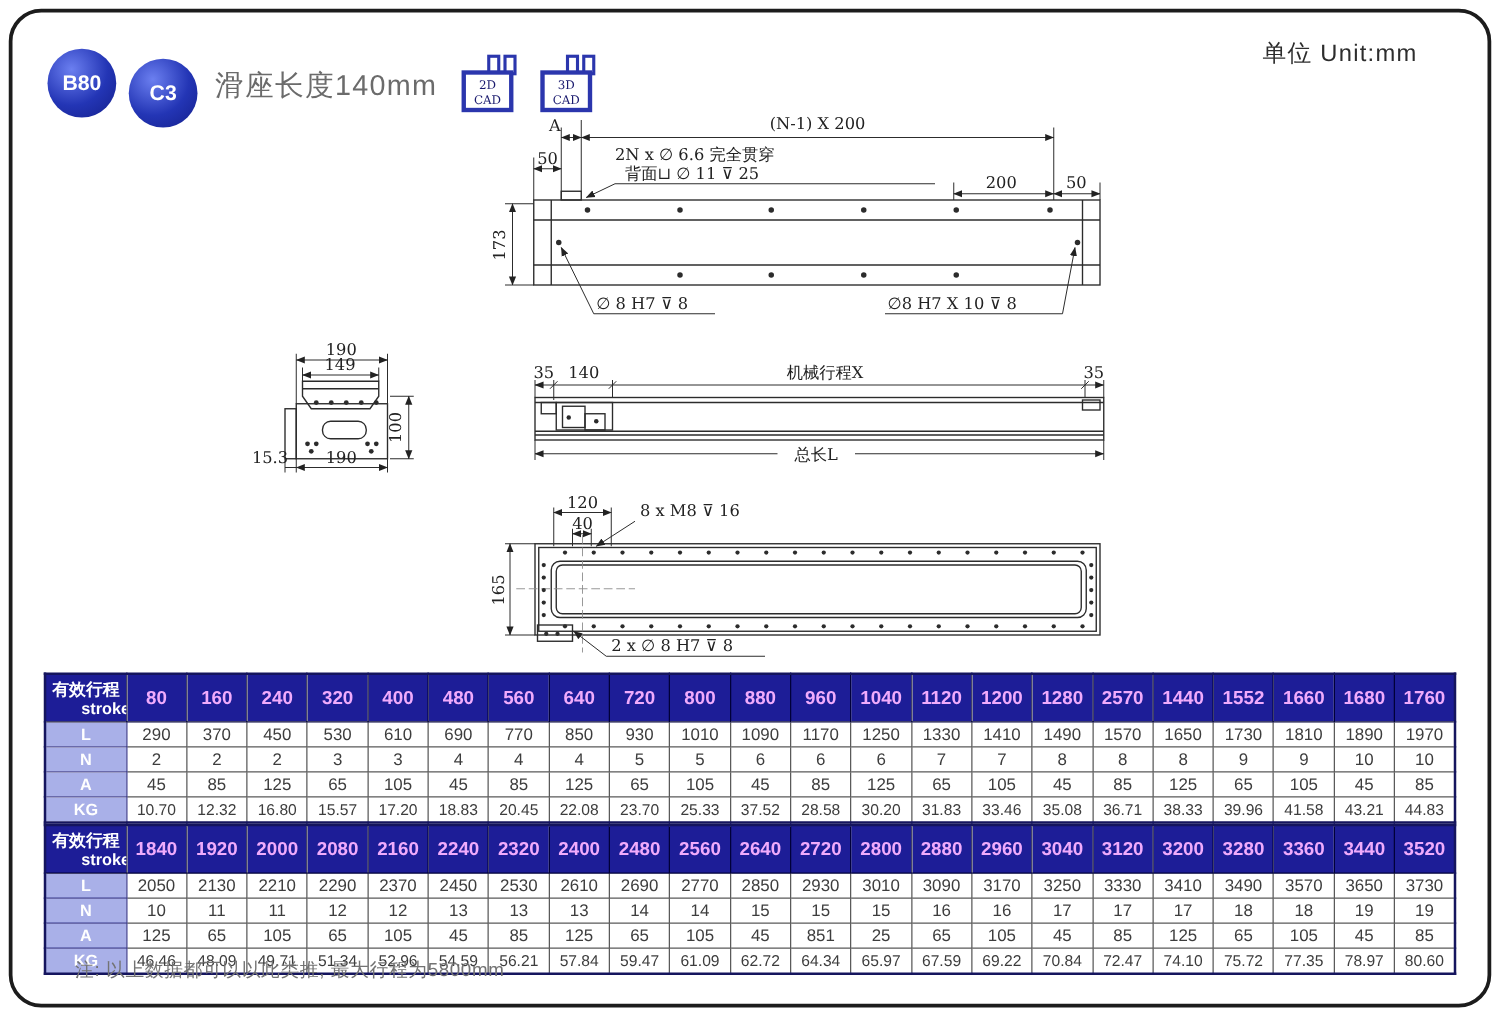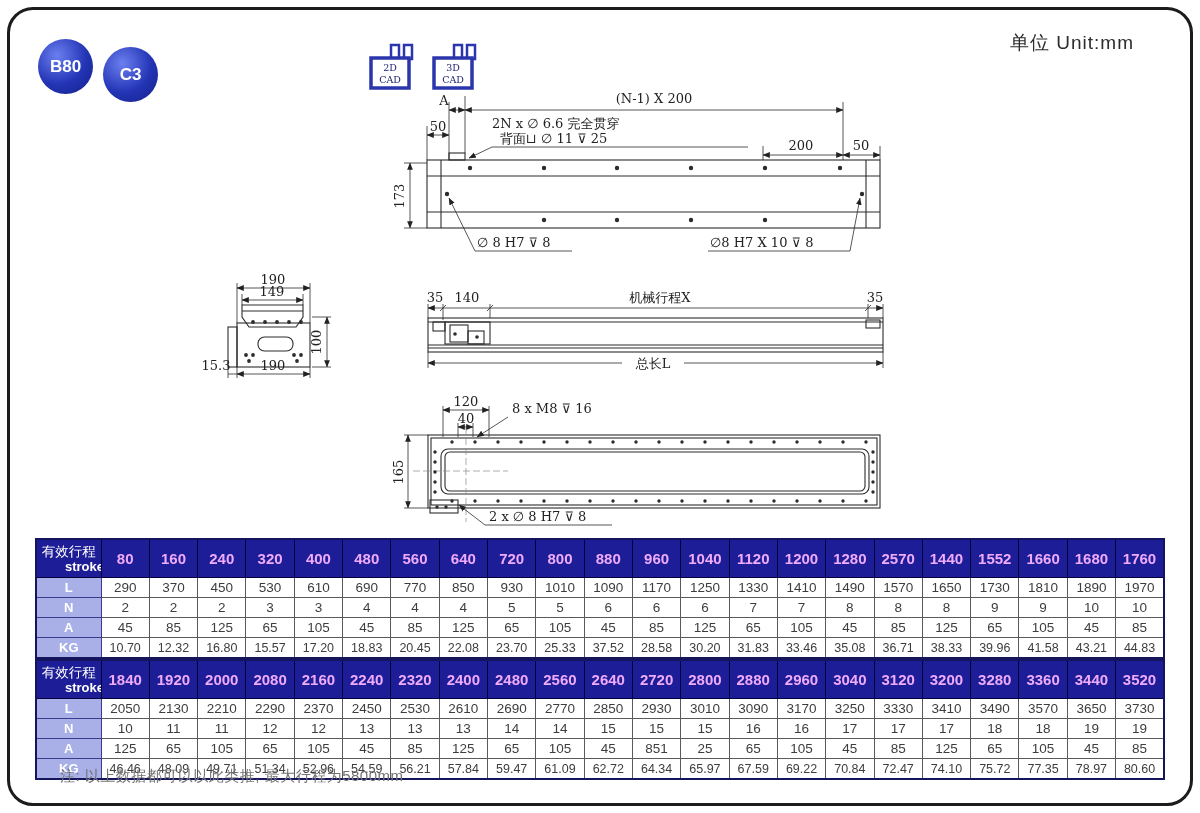--- a/index.html
+++ b/index.html
@@ -24,36 +24,37 @@
   .geo{stroke:#2c2c2c;fill:none;stroke-width:1.1;}
   .dim{stroke:#2c2c2c;fill:none;stroke-width:0.8;}
   .cl{stroke:#8a8a8a;fill:none;stroke-width:0.7;stroke-dasharray:7 3;}
   .dot{fill:#2c2c2c;stroke:none;}
   .tables{position:absolute;left:35px;top:538px;width:1130px;}
   table.spec{width:100%;border-collapse:collapse;table-layout:fixed;border:2px solid #15155e;}
   .spec th,.spec td{padding:0;text-align:center;overflow:hidden;white-space:nowrap;}
   .spec tr.h th{height:37px;}
   .spec .strokehead{background:#1d1d97;color:#f0abfc;font-size:15px;font-weight:bold;border:1px solid #00003a;}
   .spec .lblhead{background:#1d1d97;color:#fff;border:1px solid #00003a;}
-  .spec .lblhead .cn{font-size:13.5px;font-weight:normal;line-height:16px;}
+  .spec .lblhead .cn{font-size:13.5px;font-weight:bold;line-height:16px;}
   .spec .lblhead .en{font-size:13px;font-weight:bold;line-height:13px;margin-left:28px;}
   .spec .lbl{background:#a9b0e8;color:#fff;font-size:13px;font-weight:bold;
              border:1px solid #3a3a8e;height:19px;}
   .spec td{background:#fff;color:#3d3d3d;font-size:13.5px;border:1px solid #5a5a5a;height:19px;}
   .spec tr.kg td{font-size:12.5px;}
   .note{position:absolute;left:60px;top:767px;font-size:15px;font-weight:normal;color:#737373;letter-spacing:0.5px;}
 </style>
 </head>
 <body>
 
 <div class="page">
   <div class="frame"></div>
 
   <div class="badge b1">B80</div>
   <div class="badge b2">C3</div>
+  <div class="title">滑座长度140mm</div>
   <div class="unit">单位 Unit:mm</div>
 
   <svg id="cad2d" class="cadicon" viewBox="0 0 50 48">
     <rect class="shape" x="24" y="2" width="8" height="14" stroke-width="2.5"></rect>
     <rect class="shape" x="37" y="2" width="8" height="14" stroke-width="2.5"></rect>
     <rect class="shape" x="4" y="15" width="38" height="30" stroke-width="3.5"></rect>
     <text x="23" y="28">2D</text>
     <text x="23" y="40">CAD</text>
   </svg>
   <svg id="cad3d" class="cadicon" viewBox="0 0 50 48">

